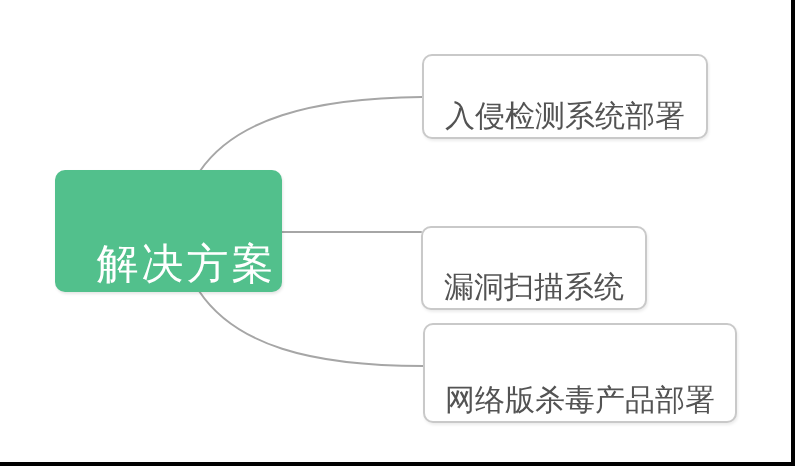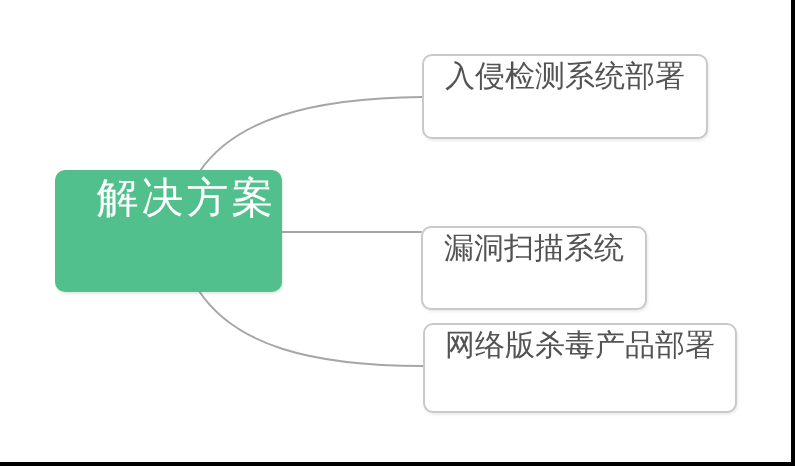--- a/index.html
+++ b/index.html
@@ -33,21 +33,21 @@
   }
   .connectors path {
     fill: none;
     stroke: var(--connector);
     stroke-width: 2;
     stroke-linecap: round;
   }
   .node {
     position: absolute;
     display: flex;
-    align-items: flex-start;
+    align-items: flex-end;
     justify-content: center;
     text-align: center;
     border-radius: 10px;
     cursor: default;
     white-space: nowrap;
   }
   .node-root {
     left: 55px; top: 170px;
     width: 227px; height: 122px;
     background: var(--root-bg);
@@ -59,21 +59,21 @@
   }
   .node-child {
     background: var(--child-bg);
     border: 2px solid var(--child-border);
     color: var(--child-text);
     font-size: 30px;
     box-shadow: 1px 2px 3px rgba(0,0,0,0.08);
   }
   .node-child-1 { left: 422px; top: 54px;  width: 286px; height: 85px; }
   .node-child-2 { left: 421px; top: 190px; width: 226px; height: 84px; margin-top: 36px; }
-  .node-child-3 { left: 423px; top: 323px; width: 314px; height: 90px; }
+  .node-child-3 { left: 423px; top: 323px; width: 314px; height: 100px; }
   .edge-right {
     position: absolute;
     right: 0; top: 0;
     width: 4px; height: 466px;
     background: var(--edge-bar);
   }
   .edge-bottom {
     position: absolute;
     left: 0; bottom: 0;
     width: 795px; height: 4px;

